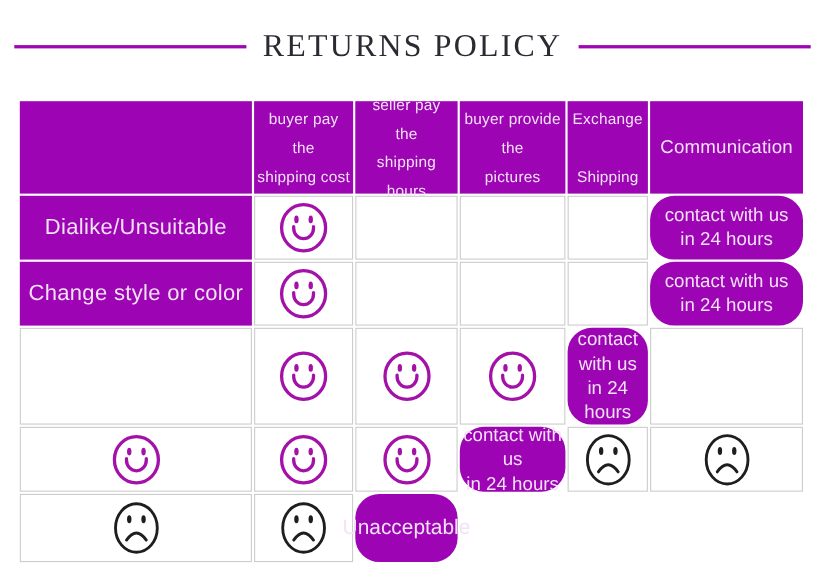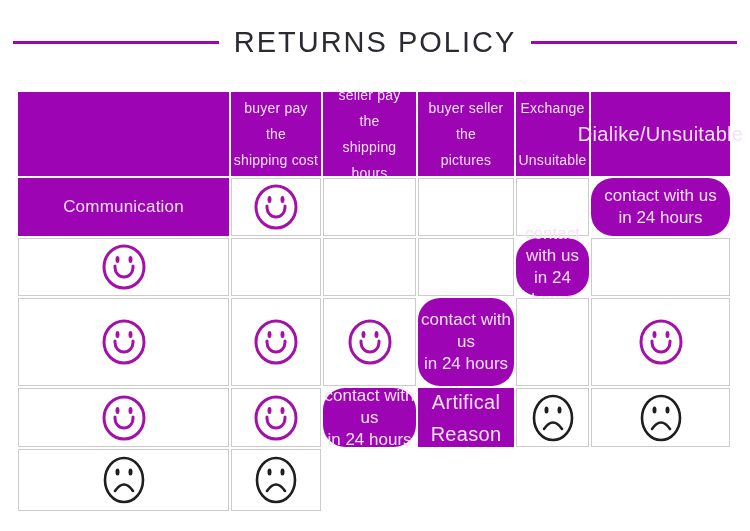--- a/index.html
+++ b/index.html
@@ -20,21 +20,21 @@
     align-items: center;
     gap: 15px;
     padding: 0 13px;
   }
   .title-line {
     flex: 1;
     height: 3px;
     background: var(--line, #9e06b2);
   }
   .title-text {
-    font-family: Liberation Sans, sans-serif;
+    font-family: Liberation Serif, serif;
     font-size: 29px;
     letter-spacing: 2px;
     color: var(--title_text, #2a2a32);
     white-space: nowrap;
   }
 
   
   .policy-table {
     position: absolute;
     left: 18px; top: 92px;
@@ -94,115 +94,116 @@
 
 <div class="policy-table">
 
   <div class="cell purple header-cell"></div>
   <div class="cell purple header-cell">buyer pay
 the
 shipping cost</div>
   <div class="cell purple header-cell">seller pay
 the
 shipping hours</div>
-  <div class="cell purple header-cell">buyer seller
+  <div class="cell purple header-cell">buyer provide
 the
 pictures</div>
   <div class="cell purple header-cell">Exchange
 
-Unsuitable</div>
+Shipping</div>
+  <div class="cell purple header-cell comm-header-cell">Communication</div>
+
   <div class="cell purple label-cell">Dialike/Unsuitable</div>
-
-  <div class="cell purple header-cell comm-header-cell">Communication</div>
-  <div class="cell white"><span class="face face-smile"><svg width="46" height="48" viewBox="0 0 46 48">
-          <ellipse cx="23" cy="24" rx="20" ry="21" fill="none" stroke="currentColor" stroke-width="3"></ellipse>
-          <ellipse cx="16.5" cy="16.5" rx="2" ry="3.5" fill="currentColor"></ellipse>
-          <ellipse cx="29.5" cy="16.5" rx="2" ry="3.5" fill="currentColor"></ellipse>
-          <path d="M14 23 v1.5 a9 9.5 0 0 0 18 0 V23" fill="none" stroke="currentColor" stroke-width="3" stroke-linecap="round"></path>
-        </svg></span></div>
-  <div class="cell white"><span class="face"></span></div>
-  <div class="cell white"><span class="face"></span></div>
-  <div class="cell white"><span class="face"></span></div>
-  <div class="cell purple comm-cell">contact with us
-in 24 hours</div>
-
-  <div class="cell white"><span class="face face-smile"><svg width="46" height="48" viewBox="0 0 46 48">
-          <ellipse cx="23" cy="24" rx="20" ry="21" fill="none" stroke="currentColor" stroke-width="3"></ellipse>
-          <ellipse cx="16.5" cy="16.5" rx="2" ry="3.5" fill="currentColor"></ellipse>
-          <ellipse cx="29.5" cy="16.5" rx="2" ry="3.5" fill="currentColor"></ellipse>
-          <path d="M14 23 v1.5 a9 9.5 0 0 0 18 0 V23" fill="none" stroke="currentColor" stroke-width="3" stroke-linecap="round"></path>
-        </svg></span></div>
-  <div class="cell white"><span class="face"></span></div>
-  <div class="cell white"><span class="face"></span></div>
-  <div class="cell white"><span class="face"></span></div>
-  <div class="cell purple comm-cell">contact with us
-in 24 hours</div>
-
-  <div class="cell white"><span class="face"></span></div>
-  <div class="cell white"><span class="face face-smile"><svg width="46" height="48" viewBox="0 0 46 48">
-          <ellipse cx="23" cy="24" rx="20" ry="21" fill="none" stroke="currentColor" stroke-width="3"></ellipse>
-          <ellipse cx="16.5" cy="16.5" rx="2" ry="3.5" fill="currentColor"></ellipse>
-          <ellipse cx="29.5" cy="16.5" rx="2" ry="3.5" fill="currentColor"></ellipse>
-          <path d="M14 23 v1.5 a9 9.5 0 0 0 18 0 V23" fill="none" stroke="currentColor" stroke-width="3" stroke-linecap="round"></path>
-        </svg></span></div>
-  <div class="cell white"><span class="face face-smile"><svg width="46" height="48" viewBox="0 0 46 48">
-          <ellipse cx="23" cy="24" rx="20" ry="21" fill="none" stroke="currentColor" stroke-width="3"></ellipse>
-          <ellipse cx="16.5" cy="16.5" rx="2" ry="3.5" fill="currentColor"></ellipse>
-          <ellipse cx="29.5" cy="16.5" rx="2" ry="3.5" fill="currentColor"></ellipse>
-          <path d="M14 23 v1.5 a9 9.5 0 0 0 18 0 V23" fill="none" stroke="currentColor" stroke-width="3" stroke-linecap="round"></path>
-        </svg></span></div>
-  <div class="cell white"><span class="face face-smile"><svg width="46" height="48" viewBox="0 0 46 48">
-          <ellipse cx="23" cy="24" rx="20" ry="21" fill="none" stroke="currentColor" stroke-width="3"></ellipse>
-          <ellipse cx="16.5" cy="16.5" rx="2" ry="3.5" fill="currentColor"></ellipse>
-          <ellipse cx="29.5" cy="16.5" rx="2" ry="3.5" fill="currentColor"></ellipse>
-          <path d="M14 23 v1.5 a9 9.5 0 0 0 18 0 V23" fill="none" stroke="currentColor" stroke-width="3" stroke-linecap="round"></path>
-        </svg></span></div>
-  <div class="cell purple comm-cell">contact with us
-in 24 hours</div>
-
-  <div class="cell white"><span class="face"></span></div>
-  <div class="cell white"><span class="face face-smile"><svg width="46" height="48" viewBox="0 0 46 48">
-          <ellipse cx="23" cy="24" rx="20" ry="21" fill="none" stroke="currentColor" stroke-width="3"></ellipse>
-          <ellipse cx="16.5" cy="16.5" rx="2" ry="3.5" fill="currentColor"></ellipse>
-          <ellipse cx="29.5" cy="16.5" rx="2" ry="3.5" fill="currentColor"></ellipse>
-          <path d="M14 23 v1.5 a9 9.5 0 0 0 18 0 V23" fill="none" stroke="currentColor" stroke-width="3" stroke-linecap="round"></path>
-        </svg></span></div>
-  <div class="cell white"><span class="face face-smile"><svg width="46" height="48" viewBox="0 0 46 48">
-          <ellipse cx="23" cy="24" rx="20" ry="21" fill="none" stroke="currentColor" stroke-width="3"></ellipse>
-          <ellipse cx="16.5" cy="16.5" rx="2" ry="3.5" fill="currentColor"></ellipse>
-          <ellipse cx="29.5" cy="16.5" rx="2" ry="3.5" fill="currentColor"></ellipse>
-          <path d="M14 23 v1.5 a9 9.5 0 0 0 18 0 V23" fill="none" stroke="currentColor" stroke-width="3" stroke-linecap="round"></path>
-        </svg></span></div>
-  <div class="cell white"><span class="face face-smile"><svg width="46" height="48" viewBox="0 0 46 48">
-          <ellipse cx="23" cy="24" rx="20" ry="21" fill="none" stroke="currentColor" stroke-width="3"></ellipse>
-          <ellipse cx="16.5" cy="16.5" rx="2" ry="3.5" fill="currentColor"></ellipse>
-          <ellipse cx="29.5" cy="16.5" rx="2" ry="3.5" fill="currentColor"></ellipse>
-          <path d="M14 23 v1.5 a9 9.5 0 0 0 18 0 V23" fill="none" stroke="currentColor" stroke-width="3" stroke-linecap="round"></path>
-        </svg></span></div>
-  <div class="cell purple comm-cell">contact with us
-in 24 hours</div>
-
-  <div class="cell purple label-cell">Artifical Reason</div>
-  <div class="cell white"><span class="face face-sad"><svg width="44" height="50" viewBox="0 0 44 50">
-          <ellipse cx="22" cy="25" rx="19" ry="22" fill="none" stroke="currentColor" stroke-width="2.6"></ellipse>
-          <ellipse cx="15.5" cy="17" rx="2" ry="3.6" fill="currentColor"></ellipse>
-          <ellipse cx="28.5" cy="17" rx="2" ry="3.6" fill="currentColor"></ellipse>
-          <path d="M13 36 q9 -13 18 0" fill="none" stroke="currentColor" stroke-width="2.6" stroke-linecap="round"></path>
-        </svg></span></div>
-  <div class="cell white"><span class="face face-sad"><svg width="44" height="50" viewBox="0 0 44 50">
-          <ellipse cx="22" cy="25" rx="19" ry="22" fill="none" stroke="currentColor" stroke-width="2.6"></ellipse>
-          <ellipse cx="15.5" cy="17" rx="2" ry="3.6" fill="currentColor"></ellipse>
-          <ellipse cx="28.5" cy="17" rx="2" ry="3.6" fill="currentColor"></ellipse>
-          <path d="M13 36 q9 -13 18 0" fill="none" stroke="currentColor" stroke-width="2.6" stroke-linecap="round"></path>
-        </svg></span></div>
-  <div class="cell white"><span class="face face-sad"><svg width="44" height="50" viewBox="0 0 44 50">
-          <ellipse cx="22" cy="25" rx="19" ry="22" fill="none" stroke="currentColor" stroke-width="2.6"></ellipse>
-          <ellipse cx="15.5" cy="17" rx="2" ry="3.6" fill="currentColor"></ellipse>
-          <ellipse cx="28.5" cy="17" rx="2" ry="3.6" fill="currentColor"></ellipse>
-          <path d="M13 36 q9 -13 18 0" fill="none" stroke="currentColor" stroke-width="2.6" stroke-linecap="round"></path>
-        </svg></span></div>
-  <div class="cell white"><span class="face face-sad"><svg width="44" height="50" viewBox="0 0 44 50">
-          <ellipse cx="22" cy="25" rx="19" ry="22" fill="none" stroke="currentColor" stroke-width="2.6"></ellipse>
-          <ellipse cx="15.5" cy="17" rx="2" ry="3.6" fill="currentColor"></ellipse>
-          <ellipse cx="28.5" cy="17" rx="2" ry="3.6" fill="currentColor"></ellipse>
-          <path d="M13 36 q9 -13 18 0" fill="none" stroke="currentColor" stroke-width="2.6" stroke-linecap="round"></path>
-        </svg></span></div>
+  <div class="cell white"><span class="face face-smile"><svg width="46" height="48" viewBox="0 0 46 48">
+          <ellipse cx="23" cy="24" rx="20" ry="21" fill="none" stroke="currentColor" stroke-width="3"></ellipse>
+          <ellipse cx="16.5" cy="16.5" rx="2" ry="3.5" fill="currentColor"></ellipse>
+          <ellipse cx="29.5" cy="16.5" rx="2" ry="3.5" fill="currentColor"></ellipse>
+          <path d="M14 23 v1.5 a9 9.5 0 0 0 18 0 V23" fill="none" stroke="currentColor" stroke-width="3" stroke-linecap="round"></path>
+        </svg></span></div>
+  <div class="cell white"><span class="face"></span></div>
+  <div class="cell white"><span class="face"></span></div>
+  <div class="cell white"><span class="face"></span></div>
+  <div class="cell purple comm-cell">contact with us
+in 24 hours</div>
+
+  <div class="cell purple label-cell">Change style or color</div>
+  <div class="cell white"><span class="face face-smile"><svg width="46" height="48" viewBox="0 0 46 48">
+          <ellipse cx="23" cy="24" rx="20" ry="21" fill="none" stroke="currentColor" stroke-width="3"></ellipse>
+          <ellipse cx="16.5" cy="16.5" rx="2" ry="3.5" fill="currentColor"></ellipse>
+          <ellipse cx="29.5" cy="16.5" rx="2" ry="3.5" fill="currentColor"></ellipse>
+          <path d="M14 23 v1.5 a9 9.5 0 0 0 18 0 V23" fill="none" stroke="currentColor" stroke-width="3" stroke-linecap="round"></path>
+        </svg></span></div>
+  <div class="cell white"><span class="face"></span></div>
+  <div class="cell white"><span class="face"></span></div>
+  <div class="cell white"><span class="face"></span></div>
+  <div class="cell purple comm-cell">contact with us
+in 24 hours</div>
+
+  <div class="cell white"><span class="face"></span></div>
+  <div class="cell white"><span class="face face-smile"><svg width="46" height="48" viewBox="0 0 46 48">
+          <ellipse cx="23" cy="24" rx="20" ry="21" fill="none" stroke="currentColor" stroke-width="3"></ellipse>
+          <ellipse cx="16.5" cy="16.5" rx="2" ry="3.5" fill="currentColor"></ellipse>
+          <ellipse cx="29.5" cy="16.5" rx="2" ry="3.5" fill="currentColor"></ellipse>
+          <path d="M14 23 v1.5 a9 9.5 0 0 0 18 0 V23" fill="none" stroke="currentColor" stroke-width="3" stroke-linecap="round"></path>
+        </svg></span></div>
+  <div class="cell white"><span class="face face-smile"><svg width="46" height="48" viewBox="0 0 46 48">
+          <ellipse cx="23" cy="24" rx="20" ry="21" fill="none" stroke="currentColor" stroke-width="3"></ellipse>
+          <ellipse cx="16.5" cy="16.5" rx="2" ry="3.5" fill="currentColor"></ellipse>
+          <ellipse cx="29.5" cy="16.5" rx="2" ry="3.5" fill="currentColor"></ellipse>
+          <path d="M14 23 v1.5 a9 9.5 0 0 0 18 0 V23" fill="none" stroke="currentColor" stroke-width="3" stroke-linecap="round"></path>
+        </svg></span></div>
+  <div class="cell white"><span class="face face-smile"><svg width="46" height="48" viewBox="0 0 46 48">
+          <ellipse cx="23" cy="24" rx="20" ry="21" fill="none" stroke="currentColor" stroke-width="3"></ellipse>
+          <ellipse cx="16.5" cy="16.5" rx="2" ry="3.5" fill="currentColor"></ellipse>
+          <ellipse cx="29.5" cy="16.5" rx="2" ry="3.5" fill="currentColor"></ellipse>
+          <path d="M14 23 v1.5 a9 9.5 0 0 0 18 0 V23" fill="none" stroke="currentColor" stroke-width="3" stroke-linecap="round"></path>
+        </svg></span></div>
+  <div class="cell purple comm-cell">contact with us
+in 24 hours</div>
+
+  <div class="cell white"><span class="face"></span></div>
+  <div class="cell white"><span class="face face-smile"><svg width="46" height="48" viewBox="0 0 46 48">
+          <ellipse cx="23" cy="24" rx="20" ry="21" fill="none" stroke="currentColor" stroke-width="3"></ellipse>
+          <ellipse cx="16.5" cy="16.5" rx="2" ry="3.5" fill="currentColor"></ellipse>
+          <ellipse cx="29.5" cy="16.5" rx="2" ry="3.5" fill="currentColor"></ellipse>
+          <path d="M14 23 v1.5 a9 9.5 0 0 0 18 0 V23" fill="none" stroke="currentColor" stroke-width="3" stroke-linecap="round"></path>
+        </svg></span></div>
+  <div class="cell white"><span class="face face-smile"><svg width="46" height="48" viewBox="0 0 46 48">
+          <ellipse cx="23" cy="24" rx="20" ry="21" fill="none" stroke="currentColor" stroke-width="3"></ellipse>
+          <ellipse cx="16.5" cy="16.5" rx="2" ry="3.5" fill="currentColor"></ellipse>
+          <ellipse cx="29.5" cy="16.5" rx="2" ry="3.5" fill="currentColor"></ellipse>
+          <path d="M14 23 v1.5 a9 9.5 0 0 0 18 0 V23" fill="none" stroke="currentColor" stroke-width="3" stroke-linecap="round"></path>
+        </svg></span></div>
+  <div class="cell white"><span class="face face-smile"><svg width="46" height="48" viewBox="0 0 46 48">
+          <ellipse cx="23" cy="24" rx="20" ry="21" fill="none" stroke="currentColor" stroke-width="3"></ellipse>
+          <ellipse cx="16.5" cy="16.5" rx="2" ry="3.5" fill="currentColor"></ellipse>
+          <ellipse cx="29.5" cy="16.5" rx="2" ry="3.5" fill="currentColor"></ellipse>
+          <path d="M14 23 v1.5 a9 9.5 0 0 0 18 0 V23" fill="none" stroke="currentColor" stroke-width="3" stroke-linecap="round"></path>
+        </svg></span></div>
+  <div class="cell purple comm-cell">contact with us
+in 24 hours</div>
+
+  <div class="cell white"><span class="face face-sad"><svg width="44" height="50" viewBox="0 0 44 50">
+          <ellipse cx="22" cy="25" rx="19" ry="22" fill="none" stroke="currentColor" stroke-width="2.6"></ellipse>
+          <ellipse cx="15.5" cy="17" rx="2" ry="3.6" fill="currentColor"></ellipse>
+          <ellipse cx="28.5" cy="17" rx="2" ry="3.6" fill="currentColor"></ellipse>
+          <path d="M13 36 q9 -13 18 0" fill="none" stroke="currentColor" stroke-width="2.6" stroke-linecap="round"></path>
+        </svg></span></div>
+  <div class="cell white"><span class="face face-sad"><svg width="44" height="50" viewBox="0 0 44 50">
+          <ellipse cx="22" cy="25" rx="19" ry="22" fill="none" stroke="currentColor" stroke-width="2.6"></ellipse>
+          <ellipse cx="15.5" cy="17" rx="2" ry="3.6" fill="currentColor"></ellipse>
+          <ellipse cx="28.5" cy="17" rx="2" ry="3.6" fill="currentColor"></ellipse>
+          <path d="M13 36 q9 -13 18 0" fill="none" stroke="currentColor" stroke-width="2.6" stroke-linecap="round"></path>
+        </svg></span></div>
+  <div class="cell white"><span class="face face-sad"><svg width="44" height="50" viewBox="0 0 44 50">
+          <ellipse cx="22" cy="25" rx="19" ry="22" fill="none" stroke="currentColor" stroke-width="2.6"></ellipse>
+          <ellipse cx="15.5" cy="17" rx="2" ry="3.6" fill="currentColor"></ellipse>
+          <ellipse cx="28.5" cy="17" rx="2" ry="3.6" fill="currentColor"></ellipse>
+          <path d="M13 36 q9 -13 18 0" fill="none" stroke="currentColor" stroke-width="2.6" stroke-linecap="round"></path>
+        </svg></span></div>
+  <div class="cell white"><span class="face face-sad"><svg width="44" height="50" viewBox="0 0 44 50">
+          <ellipse cx="22" cy="25" rx="19" ry="22" fill="none" stroke="currentColor" stroke-width="2.6"></ellipse>
+          <ellipse cx="15.5" cy="17" rx="2" ry="3.6" fill="currentColor"></ellipse>
+          <ellipse cx="28.5" cy="17" rx="2" ry="3.6" fill="currentColor"></ellipse>
+          <path d="M13 36 q9 -13 18 0" fill="none" stroke="currentColor" stroke-width="2.6" stroke-linecap="round"></path>
+        </svg></span></div>
+  <div class="cell purple comm-cell comm-cell-last">Unacceptable</div>
 </div>
 
 </body></html>

